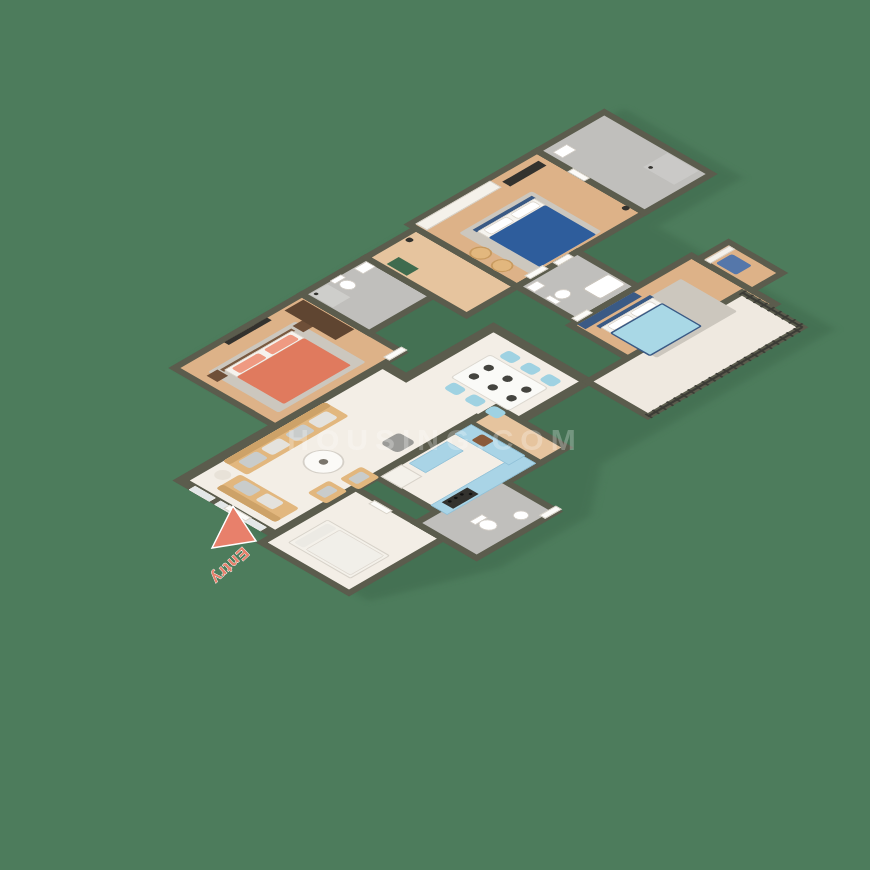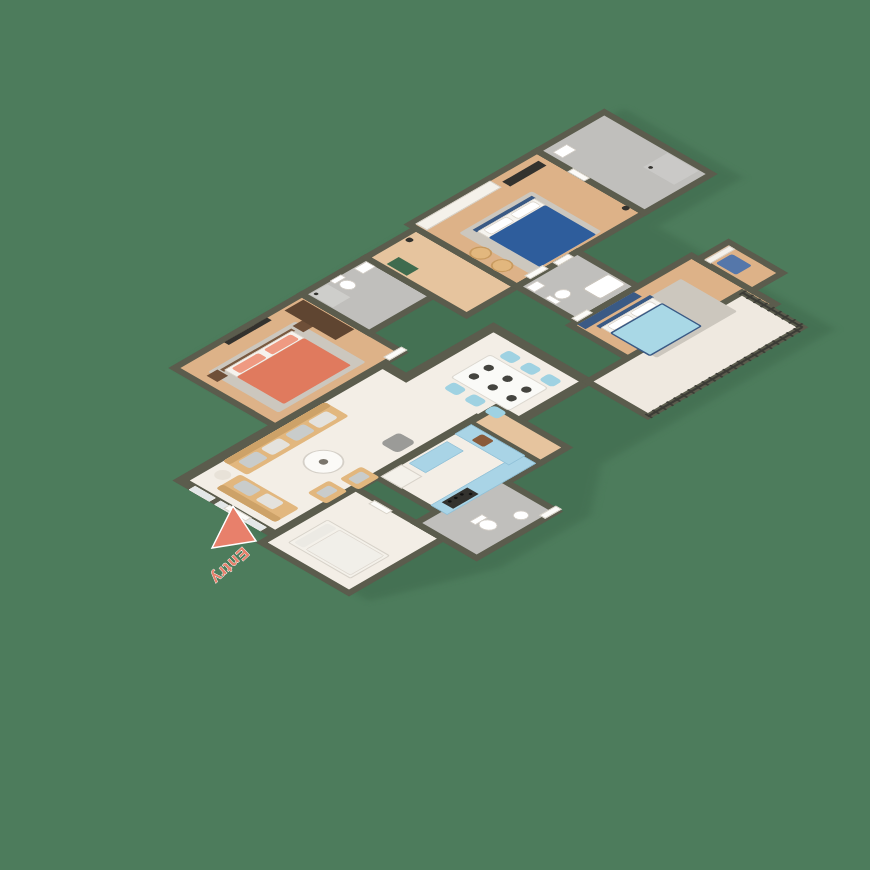--- a/index.html
+++ b/index.html
@@ -222,13 +222,14 @@
       <line x1="700" y1="345" x2="700" y2="435" stroke="#3c3c36" stroke-width="10" stroke-dasharray="2.5 8"></line>
     </g>
   </g>
 
   <g>
     <polygon points="233,506 212,548 256,541" fill="var(--c-entry)" stroke="#ffffff" stroke-width="1.5"></polygon>
     <text class="entry-text" transform="translate(226,562) rotate(137)" text-anchor="middle">Entry</text>
   </g>
 </svg>
 
+  <div class="watermark">HOUSING.COM</div>
 </div>
 
 </body></html>

